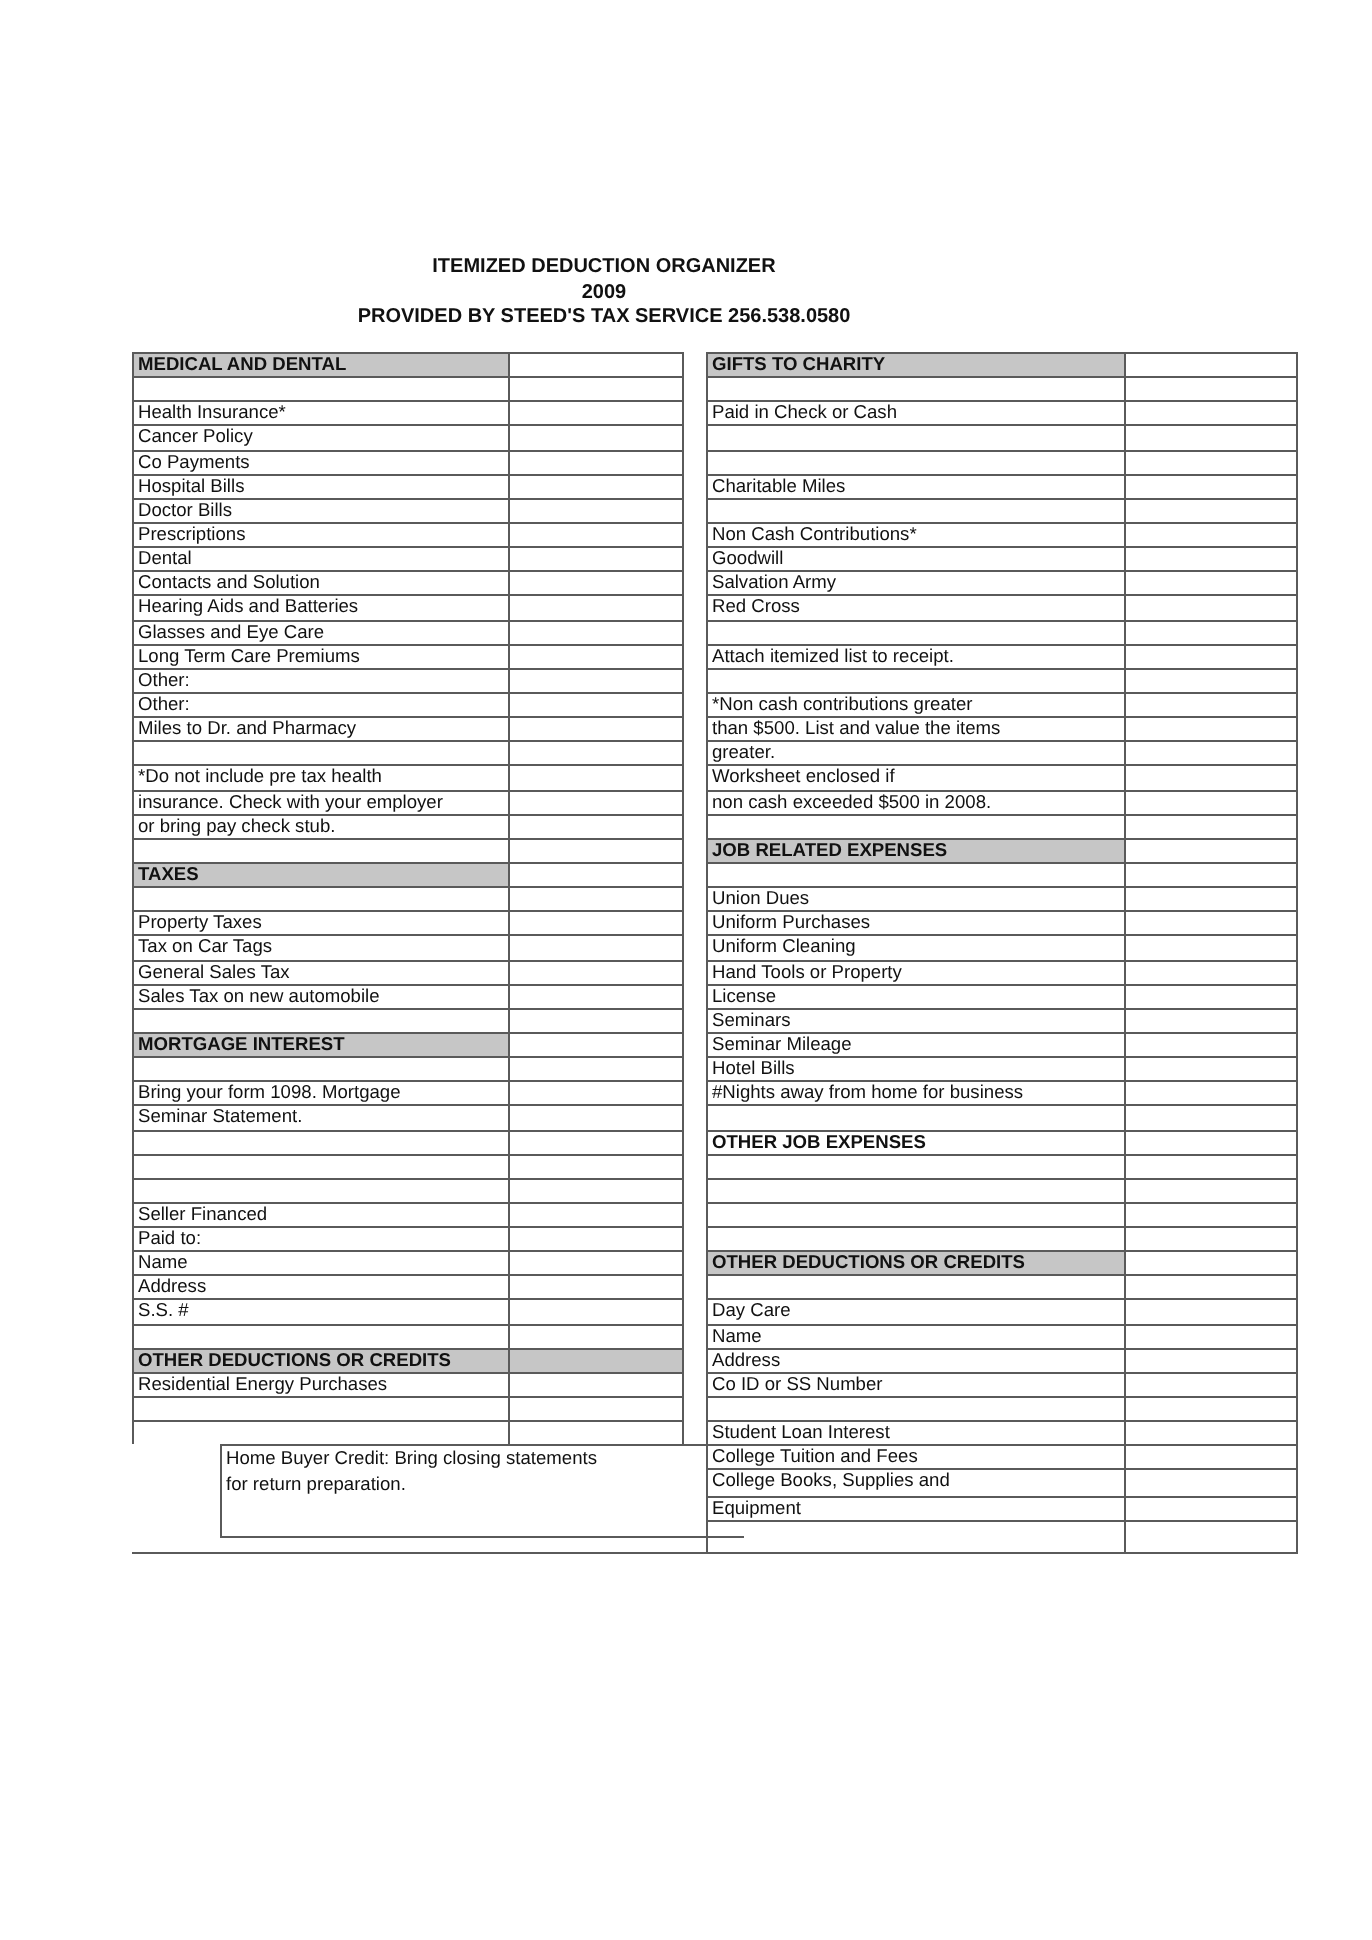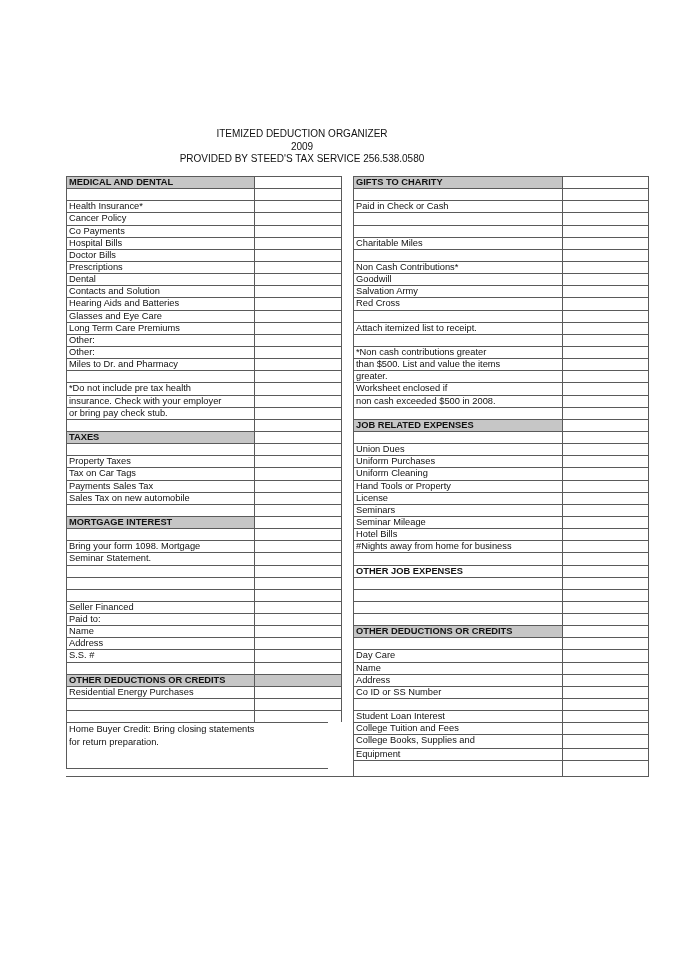--- a/index.html
+++ b/index.html
@@ -1,19 +1,19 @@
 <!DOCTYPE html>
 <html><head>
 <meta charset="utf-8">
 <style>
   html, body { margin:0; padding:0; background:#ffffff; }
   body { width:686px; height:970px; position:relative; overflow:hidden;
          font-family:"Liberation Sans", sans-serif; color:#111; }
   .title-block { position:absolute; left:0; top:128px; width:572px; text-align:center;
-                 font-weight:normal; font-size:10px; line-height:12.5px; }
+                 font-weight:bold; font-size:10px; line-height:12.5px; }
   .title-block div { padding-left:32px; }
   .col { position:absolute; top:176px; }
   .col.left { left:66px; }
   .col.right { left:353px; }
   .row { position:relative; height:12.15px; box-sizing:border-box; display:flex; }
   .cell { box-sizing:border-box; height:100%; border-left:1px solid #5a5a5a;
           border-top:1px solid #5a5a5a; font-size:9.3px; line-height:11px;
           padding-left:2px; white-space:nowrap; overflow:visible; }
   .left .lbl { width:188px; }
   .left .val { width:88px; border-right:1px solid #5a5a5a; }
@@ -132,21 +132,21 @@
     </div>
     <div class="row">
       <div class="cell lbl">Property Taxes</div>
       <div class="cell val"></div>
     </div>
     <div class="row">
       <div class="cell lbl">Tax on Car Tags</div>
       <div class="cell val"></div>
     </div>
     <div class="row">
-      <div class="cell lbl">Payments Sales Tax</div>
+      <div class="cell lbl">General Sales Tax</div>
       <div class="cell val"></div>
     </div>
     <div class="row">
       <div class="cell lbl">Sales Tax on new automobile</div>
       <div class="cell val"></div>
     </div>
     <div class="row">
       <div class="cell lbl"></div>
       <div class="cell val"></div>
     </div>
@@ -211,21 +211,21 @@
       <div class="cell val"></div>
     </div>
     <div class="row">
       <div class="cell lbl"></div>
       <div class="cell val"></div>
     </div>
     <div class="row">
       <div class="cell lbl"></div>
       <div class="cell val"></div>
     </div>
-    <div class="note-box" style="width: 262px; height: 47px;">
+    <div class="note-box" style="width: 262px; height: 47px; margin-left: 44px;">
       <div>Home Buyer Credit:  Bring closing statements</div>
       <div>for return preparation.</div>
     </div>
   </div>
 <div class="col right" id="right-col">
     <div class="row hdr">
       <div class="cell lbl">GIFTS TO CHARITY</div>
       <div class="cell val"></div>
     </div>
     <div class="row">

